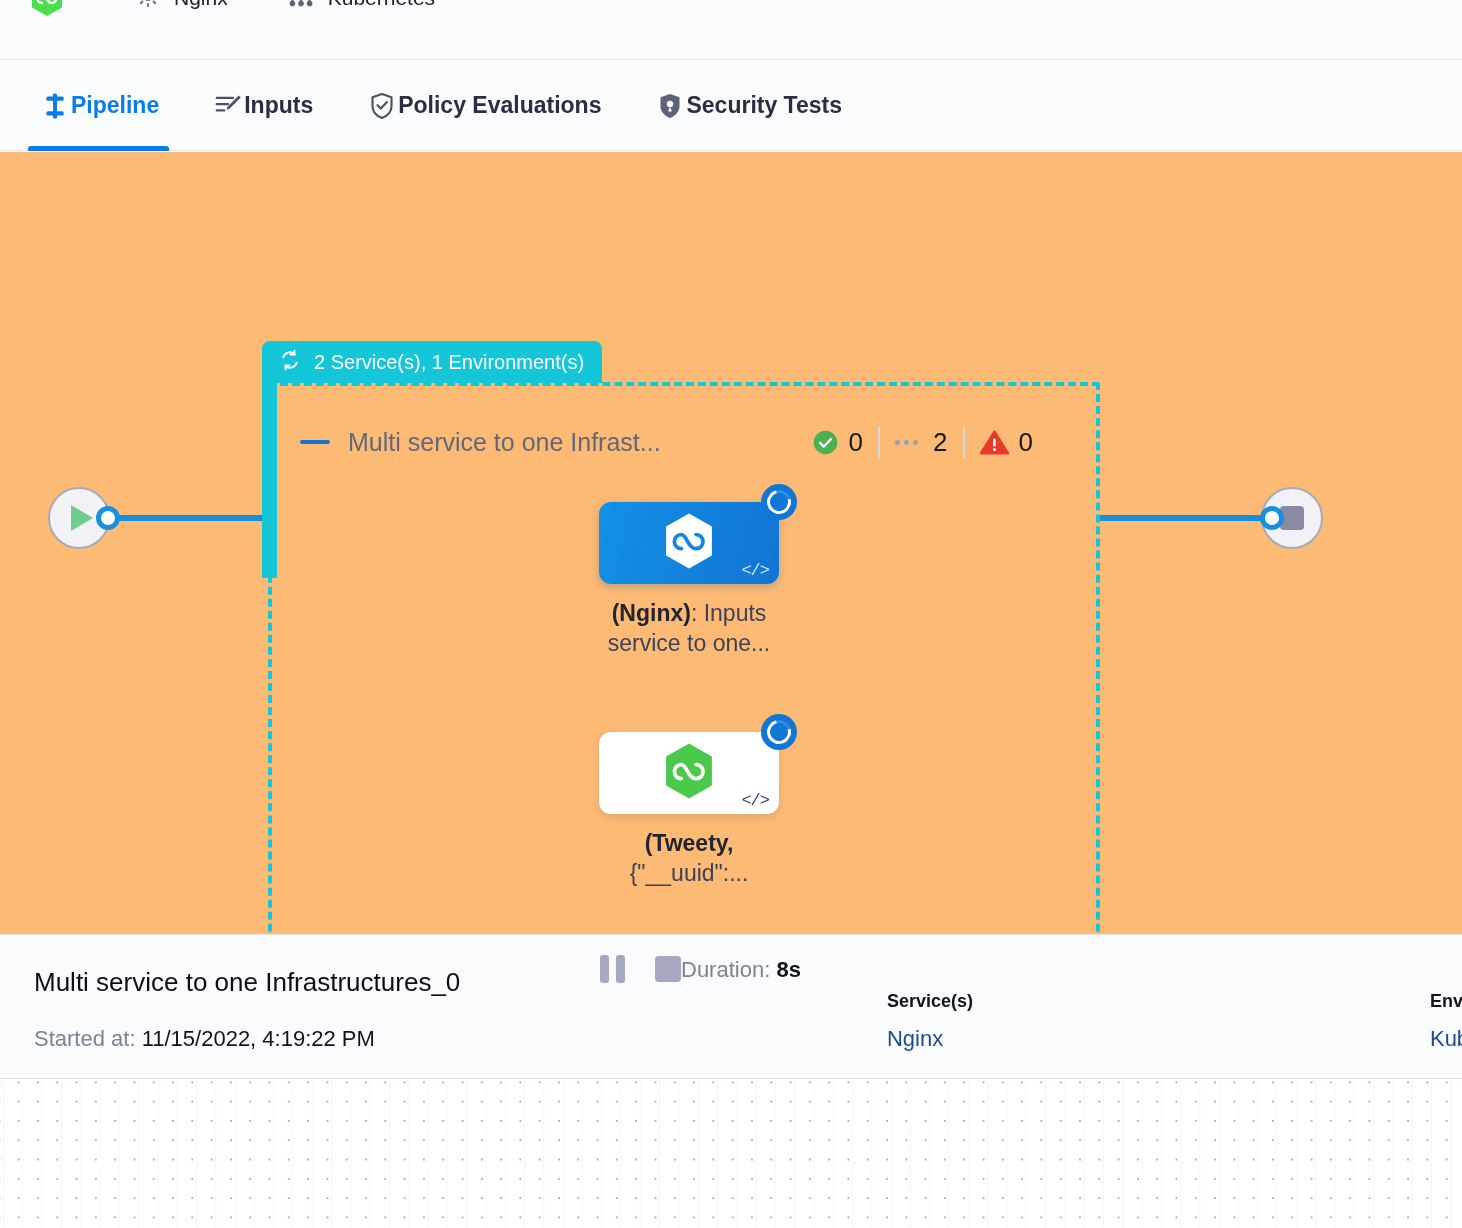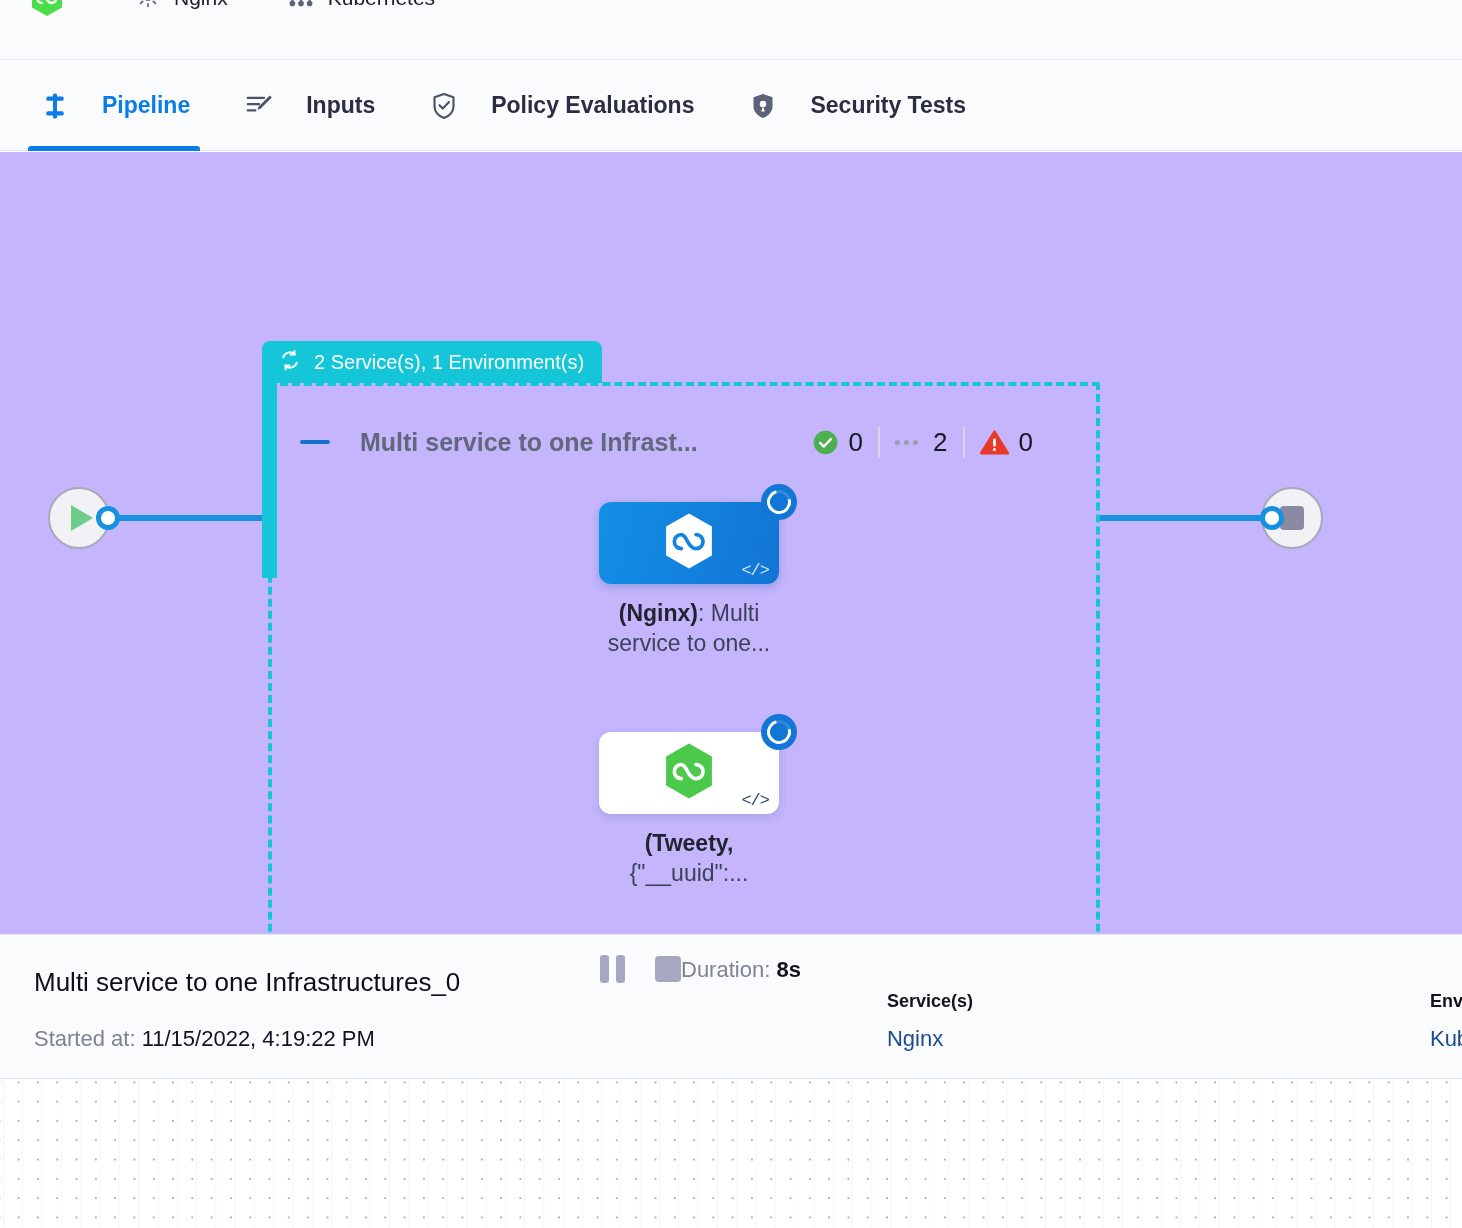--- a/index.html
+++ b/index.html
@@ -32,36 +32,36 @@
   }
 
   
   .tabbar {
     position: absolute; top: 61px; left: 0; width: 1462px; height: 90px;
     background: #fafbfc;
     border-bottom: 1px solid #e4e6ef;
     display: flex; align-items: center; padding-left: 38px;
   }
   .tab {
-    display: flex; align-items: center; gap: 32px;
+    display: flex; align-items: center; gap: 1px;
     height: 90px; padding: 0 2px; position: relative; cursor: pointer;
   }
   .tab + .tab { margin-left: 50px; }
   .tab-label { font-size: 23px; font-weight: 700; color: #2b2d42; white-space: nowrap; }
   .tab.active .tab-label { color: #0a7ce8; }
   .tab.active::after {
     content: ""; position: absolute; left: -10px; right: -8px; bottom: 0;
     height: 5px; background: #0a7ce8; border-radius: 3px 3px 0 0;
   }
   .tab-ico { width: 30px; height: 30px; display: block; }
 
   
   .canvas {
     position: absolute; top: 152px; left: 0; width: 1462px; height: 782px;
-    background: #c4b5fd;
+    background: #fdba74;
     overflow: hidden;
   }
 
   .wire {
     position: absolute; height: 6px; background: #1790e0; border-radius: 1px;
   }
   .wire-left  { left: 110px; top: 363px; width: 160px; }
   .wire-right { left: 1100px; top: 363px; width: 175px; }
 
   .endnode {
@@ -106,21 +106,21 @@
 
   .stage-head {
     position: absolute; left: 300px; top: 268px; width: 770px; height: 44px;
     display: flex; align-items: center;
   }
   .collapse-ico {
     width: 30px; height: 4px; background: #1571cf; border-radius: 2px;
     margin-right: 18px;
   }
   .stage-title {
-    font-size: 25px; color: #62677c; font-weight: 700; white-space: nowrap; margin-left: 12px;
+    font-size: 25px; color: #62677c; font-weight: 400; white-space: nowrap;
   }
   .counts {
     position: absolute; right: 22px; display: flex; align-items: center; gap: 0;
   }
   .count-grp { display: flex; align-items: center; gap: 10px; padding: 0 15px; }
   .count-grp + .count-grp { border-left: 2px solid #d5dae1; }
   .count-num { font-size: 26px; color: #16181f; font-weight: 400; }
   .ico-ok { width: 27px; height: 27px; }
   .ico-dots { width: 28px; height: 10px; display: flex; align-items: center; gap: 4px; }
   .ico-dots i { width: 5px; height: 5px; border-radius: 50%; background: #9aa0ad; display: block; }
@@ -361,21 +361,21 @@
           <path d="M17 1 L32 9.5 V28.5 L17 37 L2 28.5 V9.5 Z" fill="#ffffff"></path>
           <path d="M12 24 c-2.6 0 -4.6 -2 -4.6 -4.6 s2 -4.6 4.6 -4.6 c3.6 0 4.2 9.2 9.6 9.2 c2.6 0 4.6 -2 4.6 -4.6 s-2 -4.6 -4.6 -4.6" fill="none" stroke="#1384e0" stroke-width="2.4" stroke-linecap="round"></path>
         </svg>
       </span>
       <span class="code-ico">&lt;/&gt;</span>
       <span class="spin-badge">
         <span class="spin-ring"></span>
       </span>
     </div>
     <div class="node-label">
-      <b>(Nginx)</b><span>: Multi service to one...</span>
+      <b>(Nginx)</b><span>: Inputs service to one...</span>
     </div>
   </div>
 
   <div class="node node-2">
     <div class="node-card white">
       <span>
         <svg width="54" height="58" viewBox="0 0 34 38">
           <path d="M17 1 L32 9.5 V28.5 L17 37 L2 28.5 V9.5 Z" fill="#4ac94a"></path>
           <path d="M12 24 c-2.6 0 -4.6 -2 -4.6 -4.6 s2 -4.6 4.6 -4.6 c3.6 0 4.2 9.2 9.6 9.2 c2.6 0 4.6 -2 4.6 -4.6 s-2 -4.6 -4.6 -4.6" fill="none" stroke="#ffffff" stroke-width="2.4" stroke-linecap="round"></path>
         </svg>

